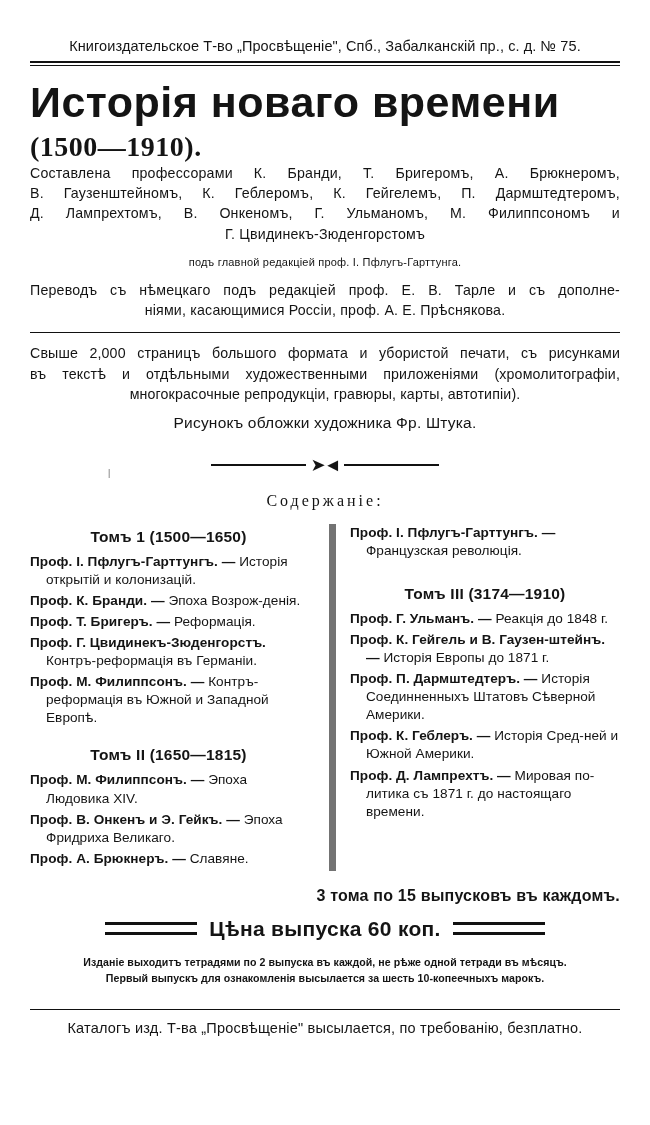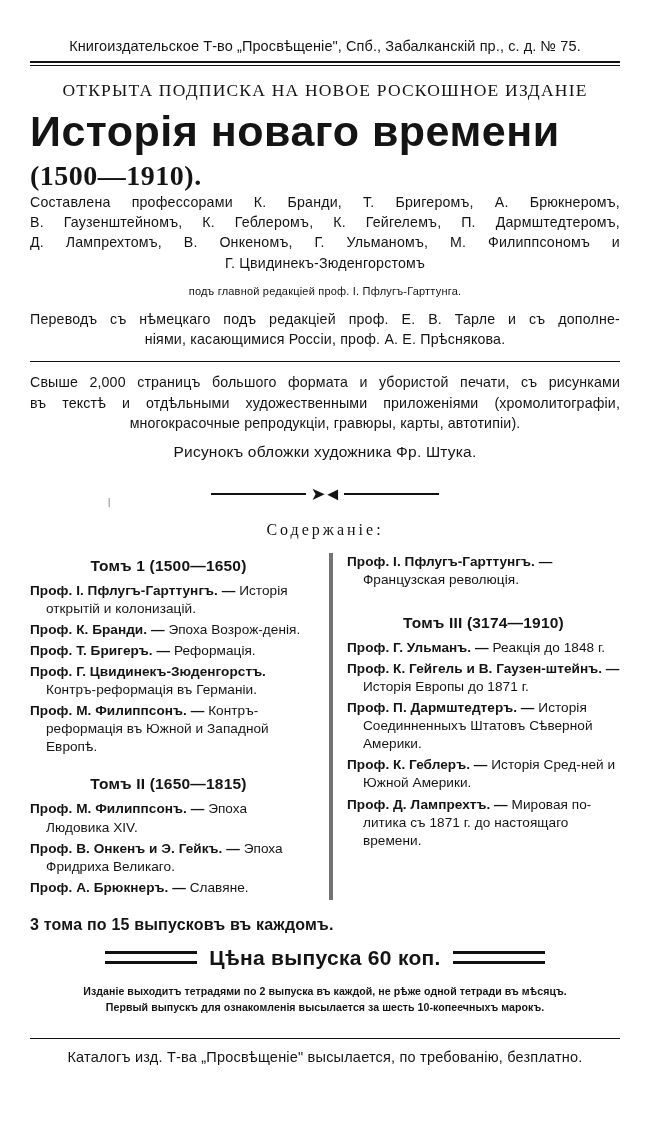--- a/index.html
+++ b/index.html
@@ -161,21 +161,21 @@
     display: flex;
     gap: 8px;
   }
   .col {
     width: 50%;
     box-sizing: border-box;
   }
   .col.left { padding-right: 14px; }
   .col.right {
     padding-left: 14px;
-    border-left: 4px solid #737373;
+    border-left: 7px solid #737373;
   }
   .vol-head {
     font-family: "Liberation Sans", sans-serif;
     font-weight: bold;
     font-size: 15.5px;
     text-align: center;
     margin: 4px 0 7px 0;
     letter-spacing: 0.2px;
   }
   .entry {
@@ -189,21 +189,21 @@
   }
   .entry .nm { font-weight: bold; }
   .spacer-12 { height: 12px; }
   .spacer-18 { height: 18px; }
 
   
   .volumes-line {
     font-family: "Liberation Sans", sans-serif;
     font-weight: bold;
     font-size: 16px;
-    text-align: left;
+    text-align: right;
     margin: 16px 0 12px 0;
     letter-spacing: 0.2px;
   }
   .price-row {
     display: flex;
     align-items: center;
     justify-content: center;
     margin: 8px 0 14px 0;
   }
   .price-row .side {
@@ -247,21 +247,20 @@
   }
 </style>
 </head>
 <body>
 
 <div class="page">
 
   <div class="publisher-line">Книгоиздательское Т-во „Просвѣщеніе", Спб., Забалканскій пр., с. д. № 75.</div>
   <div class="rule-double"></div>
 
-  <div class="subscribe">ОТКРЫТА ПОДПИСКА НА НОВОЕ РОСКОШНОЕ ИЗДАНІЕ</div>
   <div class="main-title">Исторія новаго времени</div>
   <div class="years">(1500—1910).</div>
 
   <div class="authors">
     <span class="ln l1">Составлена профессорами К. Бранди, Т. Бригеромъ, А. Брюкнеромъ,</span>
     <span class="ln l2">В. Гаузенштейномъ, К. Геблеромъ, К. Гейгелемъ, П. Дармштедтеромъ,</span>
     <span class="ln l3">Д. Лампрехтомъ, В. Онкеномъ, Г. Ульманомъ, М. Филиппсономъ и</span>
     <span class="ln l4">Г. Цвидинекъ-Зюденгорстомъ</span>
   </div>
 

